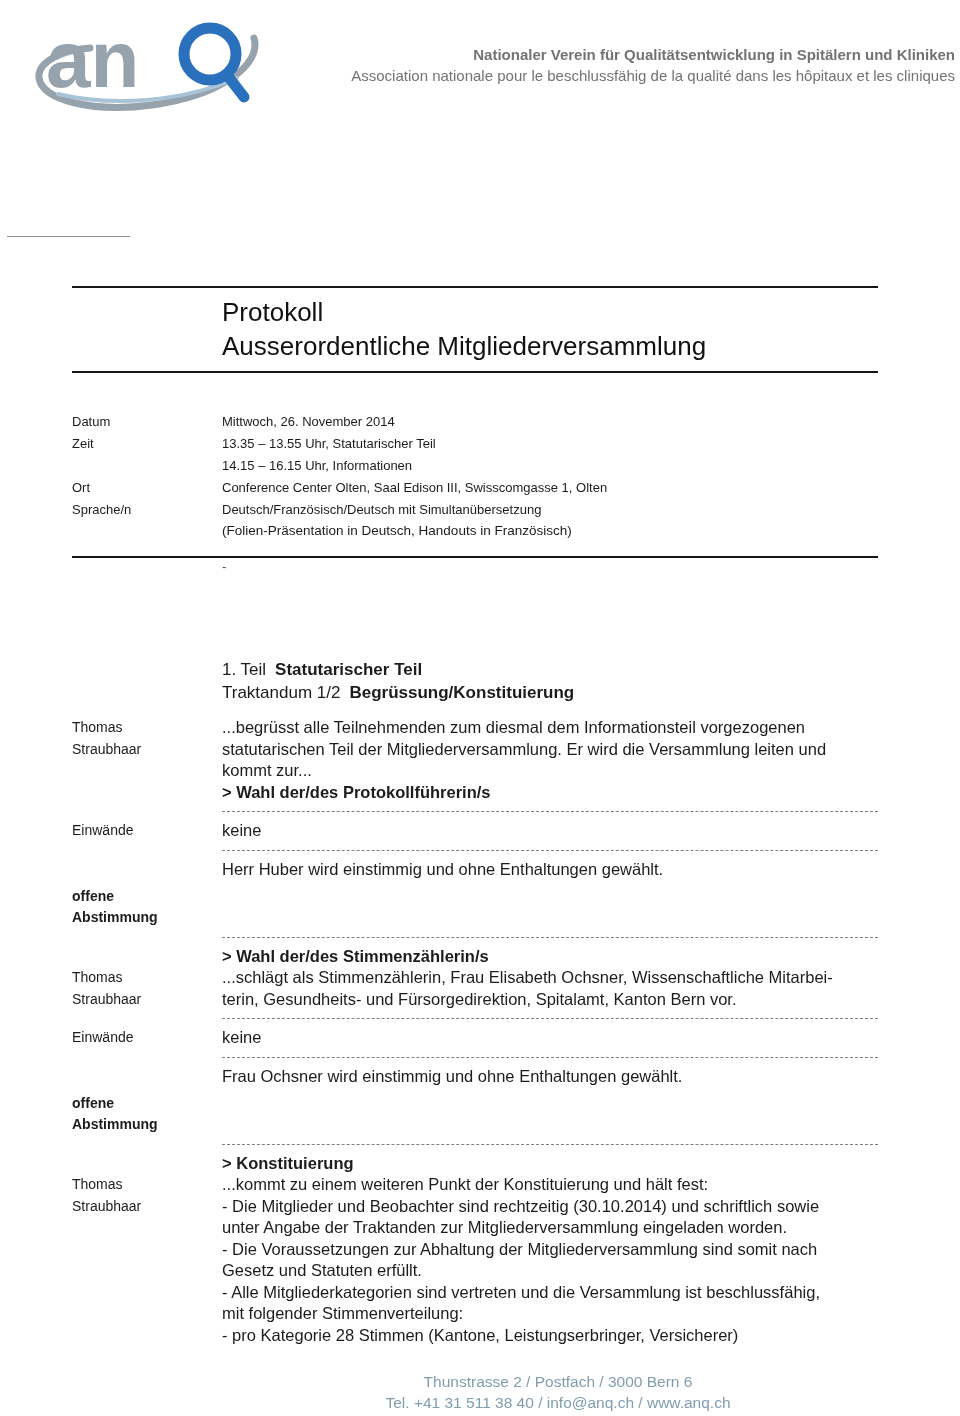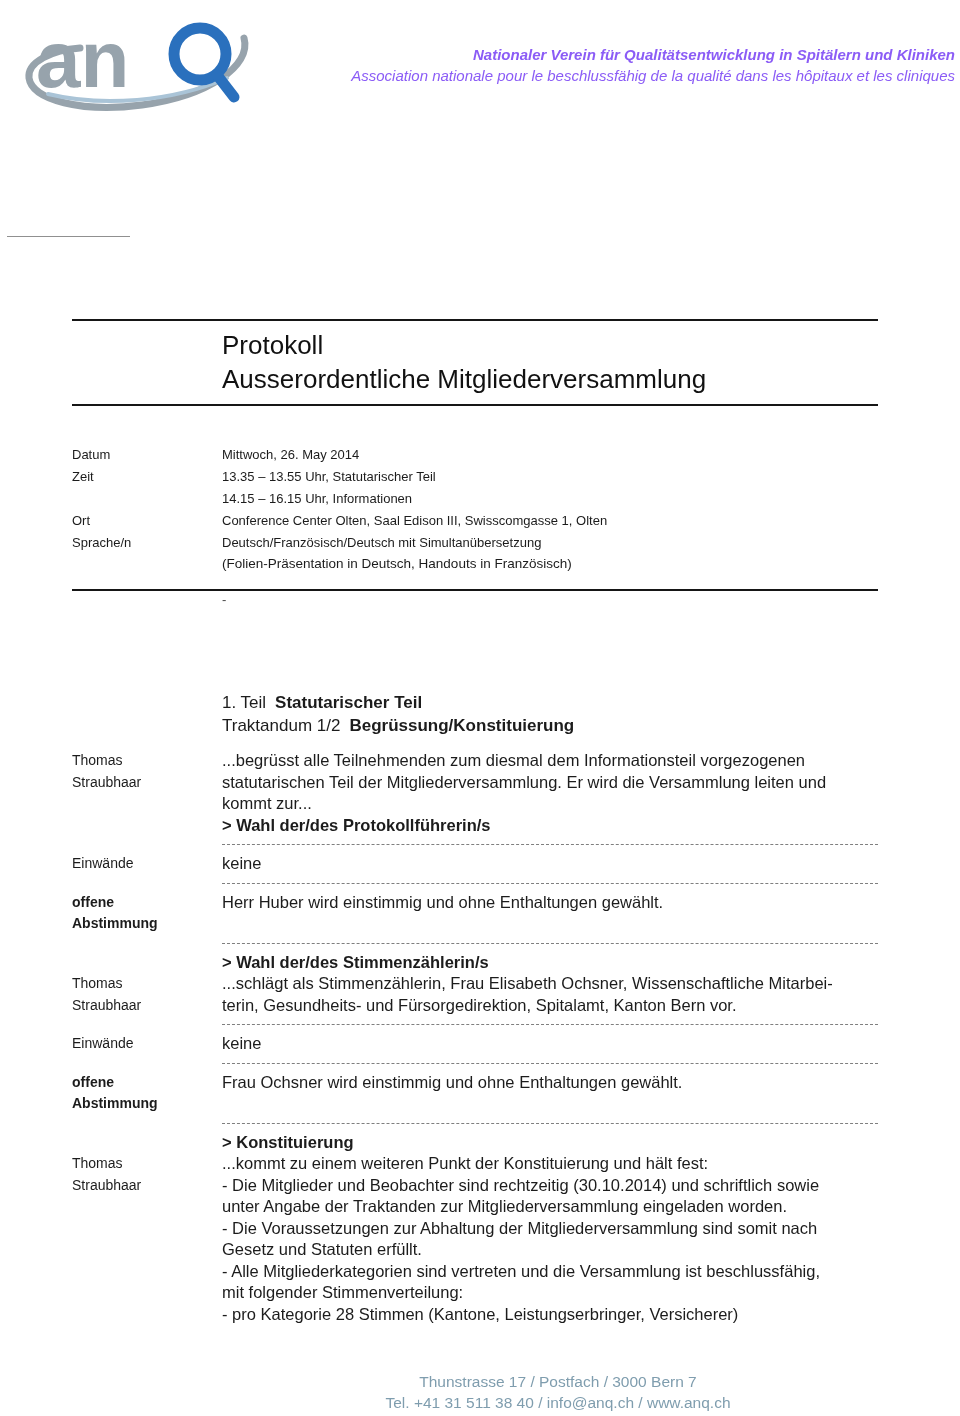--- a/index.html
+++ b/index.html
@@ -3,47 +3,47 @@
 <meta charset="utf-8">
 <style>
   html, body { margin: 0; padding: 0; }
   body {
     width: 960px; height: 1416px; background: #ffffff;
     font-family: "Liberation Sans", sans-serif; color: #1c1c1c;
   }
   .page { position: relative; width: 960px; height: 1416px; background: #fff; overflow: hidden; }
 
   
-  .logo { position: absolute; top: 4px; left: 22px; width: 232px; height: 114px; }
+  .logo { position: absolute; top: 4px; left: 32px; width: 232px; height: 114px; }
   .org  { position: absolute; top: 45px; right: 5px; text-align: right;
-          color: #8b5cf6; font-size: 15px; line-height: 20.5px; font-style: italic; }
+          color: #737373; font-size: 15px; line-height: 20.5px; }
   .org-l1 { font-weight: 700; }
   .fold-mark { position: absolute; top: 236px; left: 7px; width: 123px; border-top: 1px solid #909090; }
 
   
-  .main { position: absolute; top: 319px; left: 72px; width: 806px; }
+  .main { position: absolute; top: 286px; left: 72px; width: 806px; }
   hr.solid { border: 0; border-top: 2px solid #161616; margin: 0; }
   .title { margin-left: 150px; padding: 7px 0 8px; font-size: 26px; line-height: 34px; color: #111; }
 
   .meta { margin-top: 38px; }
   .meta-row { display: flex; font-size: 13px; line-height: 22px; }
   .meta-label { flex: 0 0 150px; }
   .meta-row.small { font-size: 13.5px; line-height: 20px; }
   hr.rule-meta { margin-top: 15px; }
   .stray { margin: 3px 0 0 150px; font-size: 13px; line-height: 12px; color: #4a4a4a; }
 
   .section-head { margin: 86px 0 0 150px; font-size: 17px; line-height: 22.5px; }
   .sh-label { margin-right: 9px; }
   .bold { font-weight: 700; }
 
   .blocks { margin-top: 13px; }
   .divider { border-top: 1px dashed #7f7f7f; margin: 8px 0 8px 150px; }
   .entry { display: flex; }
   .entry-left { flex: 0 0 150px; font-size: 14px; line-height: 21.5px; white-space: pre; }
-  .entry-left.bold { font-weight: 700; }
+  .entry-left.bold { font-weight: 700; margin-top: 27px; }
   .entry-left.offset { padding-top: 21.5px; }
   .entry-right { flex: 1; font-size: 16.5px; line-height: 21.5px; }
   .entry-right p { margin: 0; white-space: pre; }
 
   
   .footer { position: absolute; top: 1371px; left: 156px; right: 0; text-align: center;
             color: #7f9dae; font-size: 15.5px; line-height: 21px; }
 </style>
 </head>
 <body>
@@ -71,21 +71,21 @@
     <hr class="solid">
     <div class="title">
       <div>Protokoll</div>
       <div>Ausserordentliche Mitgliederversammlung</div>
     </div>
     <hr class="solid">
 
     <div class="meta">
         <div class="meta-row">
           <div class="meta-label">Datum</div>
-          <div class="meta-value">Mittwoch, 26. May 2014</div>
+          <div class="meta-value">Mittwoch, 26. November 2014</div>
         </div>
         <div class="meta-row">
           <div class="meta-label">Zeit</div>
           <div class="meta-value">13.35 – 13.55 Uhr, Statutarischer Teil</div>
         </div>
         <div class="meta-row">
           <div class="meta-label"></div>
           <div class="meta-value">14.15 – 16.15 Uhr, Informationen</div>
         </div>
         <div class="meta-row">
@@ -177,17 +177,17 @@
 Gesetz und Statuten erfüllt.
 - Alle Mitgliederkategorien sind vertreten und die Versammlung ist beschlussfähig,
 mit folgender Stimmenverteilung:
 - pro Kategorie 28 Stimmen (Kantone, Leistungserbringer, Versicherer)</p>
           </div>
         </div>
       </div>
   </div>
 
   <div class="footer">
-    <div>Thunstrasse 17 / Postfach / 3000 Bern 7</div>
+    <div>Thunstrasse 2 / Postfach / 3000 Bern 6</div>
     <div>Tel. +41 31 511 38 40 / info@anq.ch / www.anq.ch</div>
   </div>
 
 </div>
 
 </body></html>

